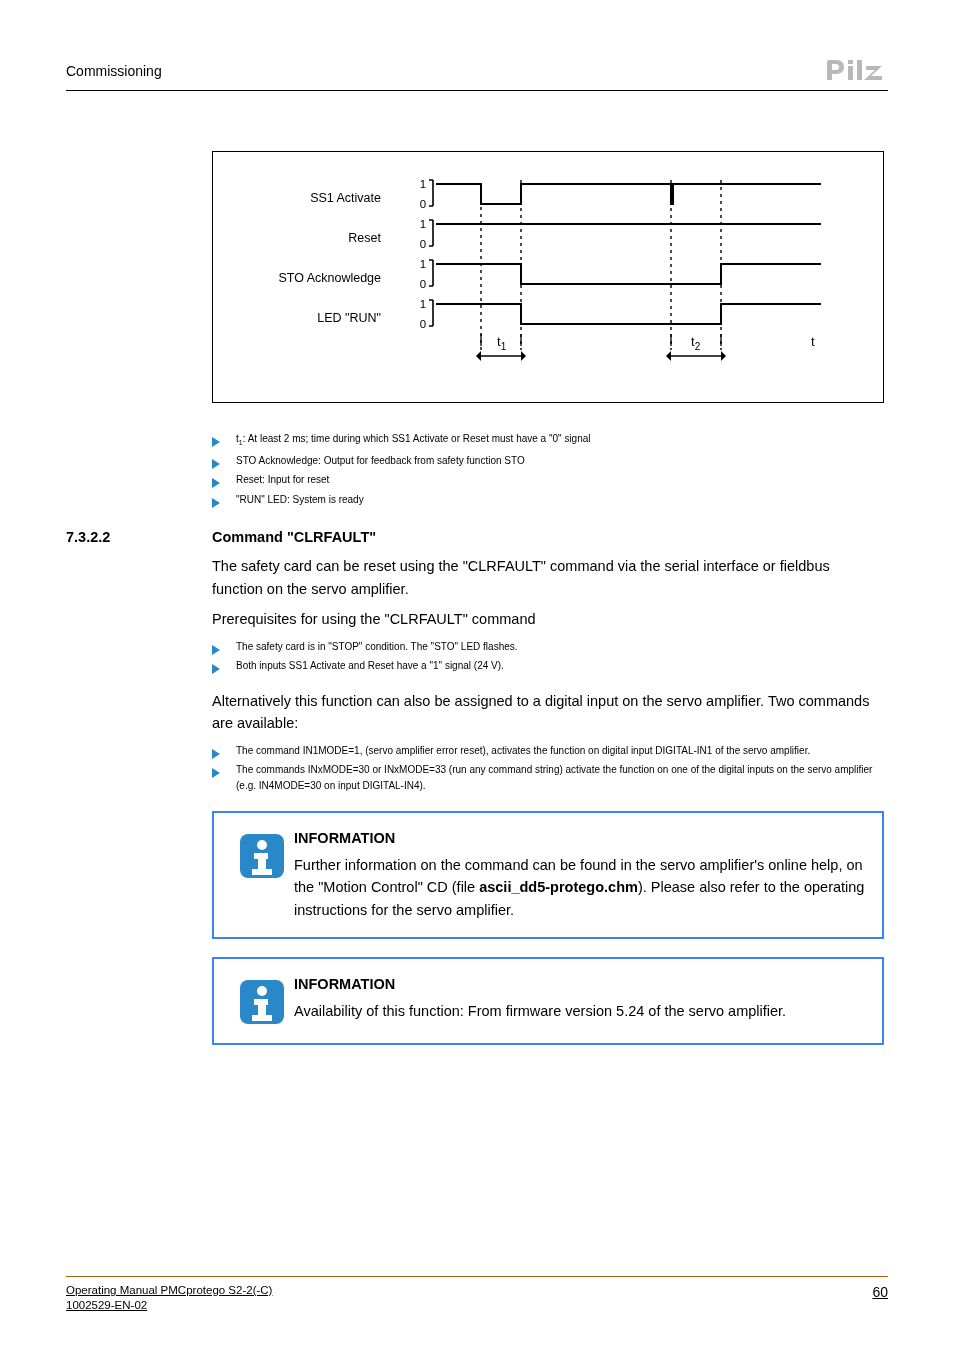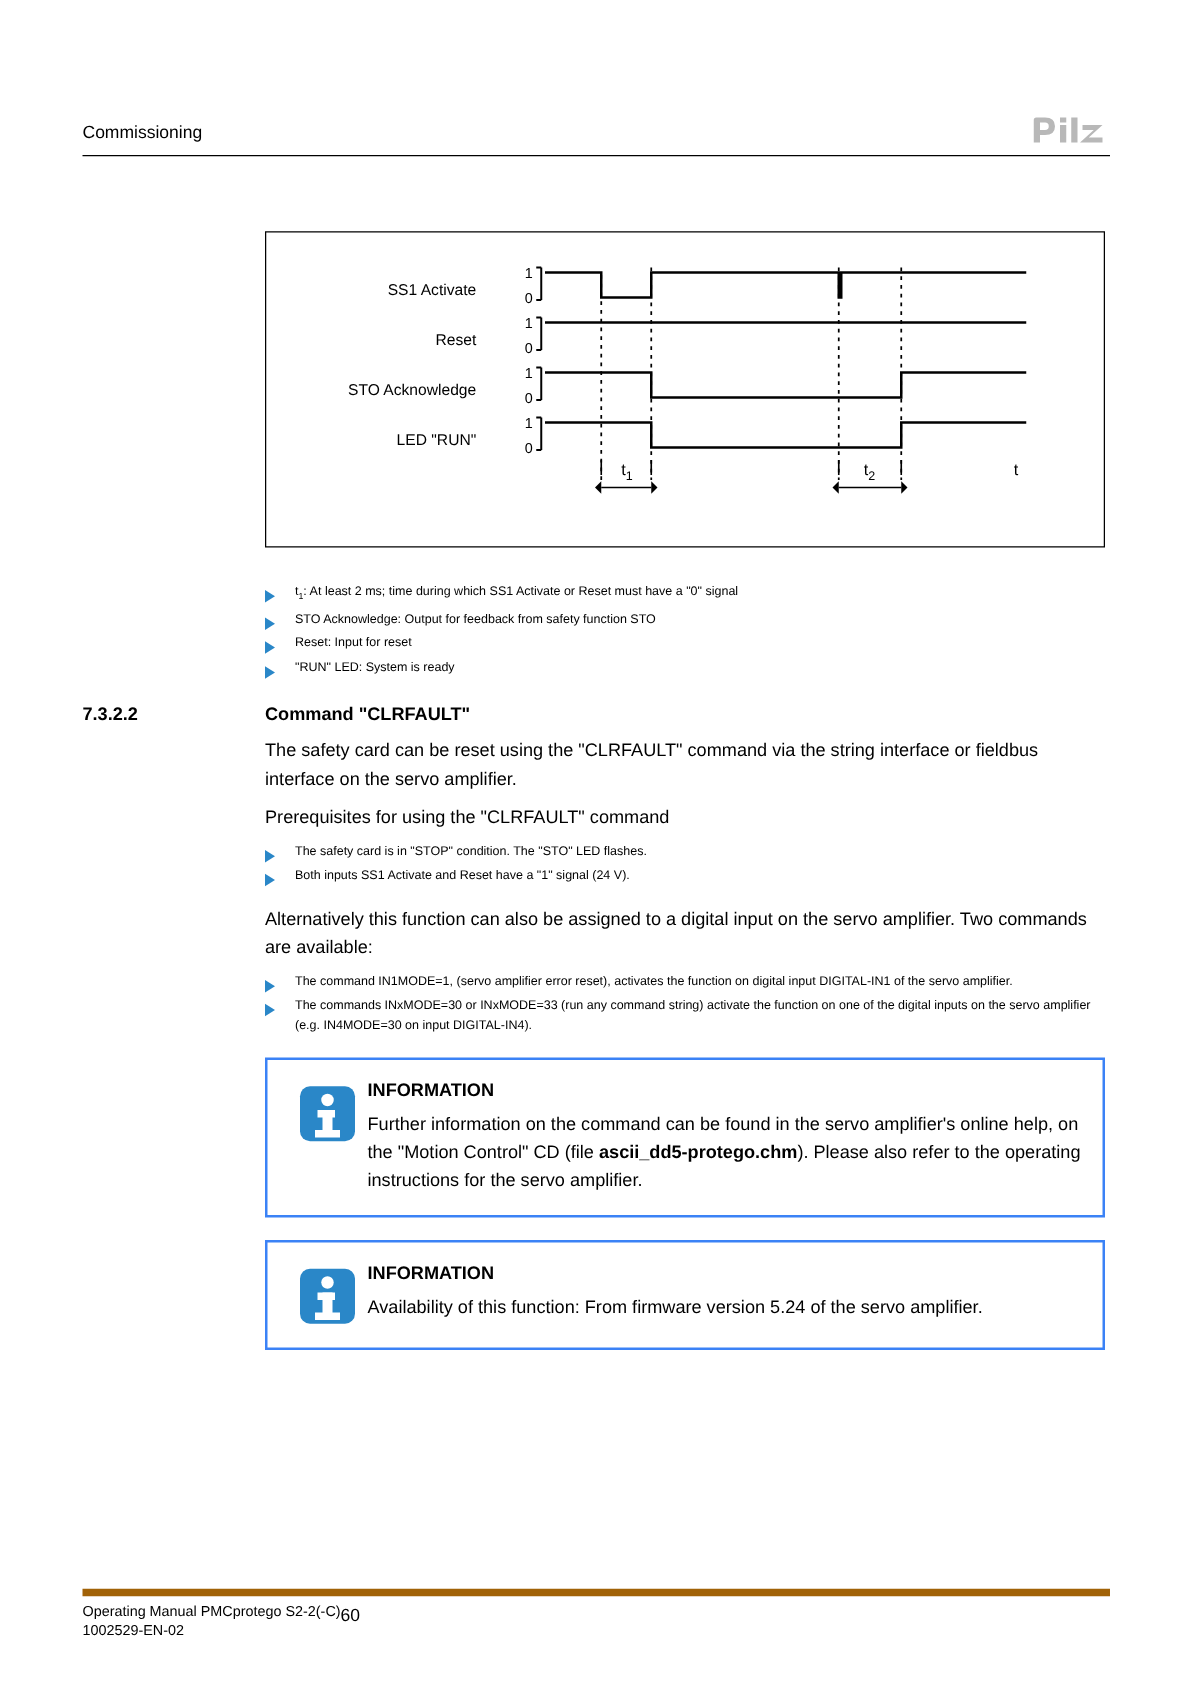--- a/index.html
+++ b/index.html
@@ -9,21 +9,21 @@
     font-family: Arial, Helvetica, sans-serif;
     background: #fff;
     color: #000;
     width: 954px;
   }
   .page {
     width: 954px;
     height: 1350px;
     position: relative;
     box-sizing: border-box;
-    padding: 92px 66px 0 66px;
+    padding: 58px 66px 0 66px;
   }
   .header {
     display: flex;
     justify-content: space-between;
     align-items: center;
     border-bottom: 1px solid #000;
     padding-bottom: 6px;
   }
   .header .sect {
     font-size: 14px;
@@ -101,25 +101,27 @@
   }
   .info-text .info-head {
     font-weight: bold;
     margin-bottom: 4px;
   }
   .footer {
     position: absolute;
     left: 66px;
     right: 66px;
     bottom: 36px;
-    border-top: 6px solid #a16207;
+    border-top: 1px solid #a16207;
     padding-top: 6px;
     font-size: 11.5px;
     display: flex;
+    justify-content: space-between;
     line-height: 1.35;
+    text-decoration: underline;
   }
   .page-num {
     font-size: 14px;
     align-self: flex-start;
   }
   sub.s { font-size: 70%; vertical-align: sub; }
 </style>
 </head>
 <body>
 
@@ -220,21 +222,21 @@
         <li><span class="tri"></span><span>"RUN" LED: System is ready</span></li>
       </ul>
     </div>
 
     <div class="h-row">
       <div class="h-num">7.3.2.2</div>
       <div class="h-title">Command "CLRFAULT"</div>
     </div>
 
     <div class="col-body">
-      <p class="body">The safety card can be reset using the "CLRFAULT" command via the string interface or fieldbus interface on the servo amplifier.</p>
+      <p class="body">The safety card can be reset using the "CLRFAULT" command via the serial interface or fieldbus function on the servo amplifier.</p>
       <p class="body">Prerequisites for using the "CLRFAULT" command</p>
 
       <ul class="bullets" style="margin-bottom:16px;">
         <li><span class="tri"></span><span>The safety card is in "STOP" condition. The "STO" LED flashes.</span></li>
         <li><span class="tri"></span><span>Both inputs SS1 Activate and Reset have a "1" signal (24 V).</span></li>
       </ul>
 
       <p class="body">Alternatively this function can also be assigned to a digital input on the servo amplifier. Two commands are available:</p>
 
       <ul class="bullets" style="margin-bottom:4px;">

